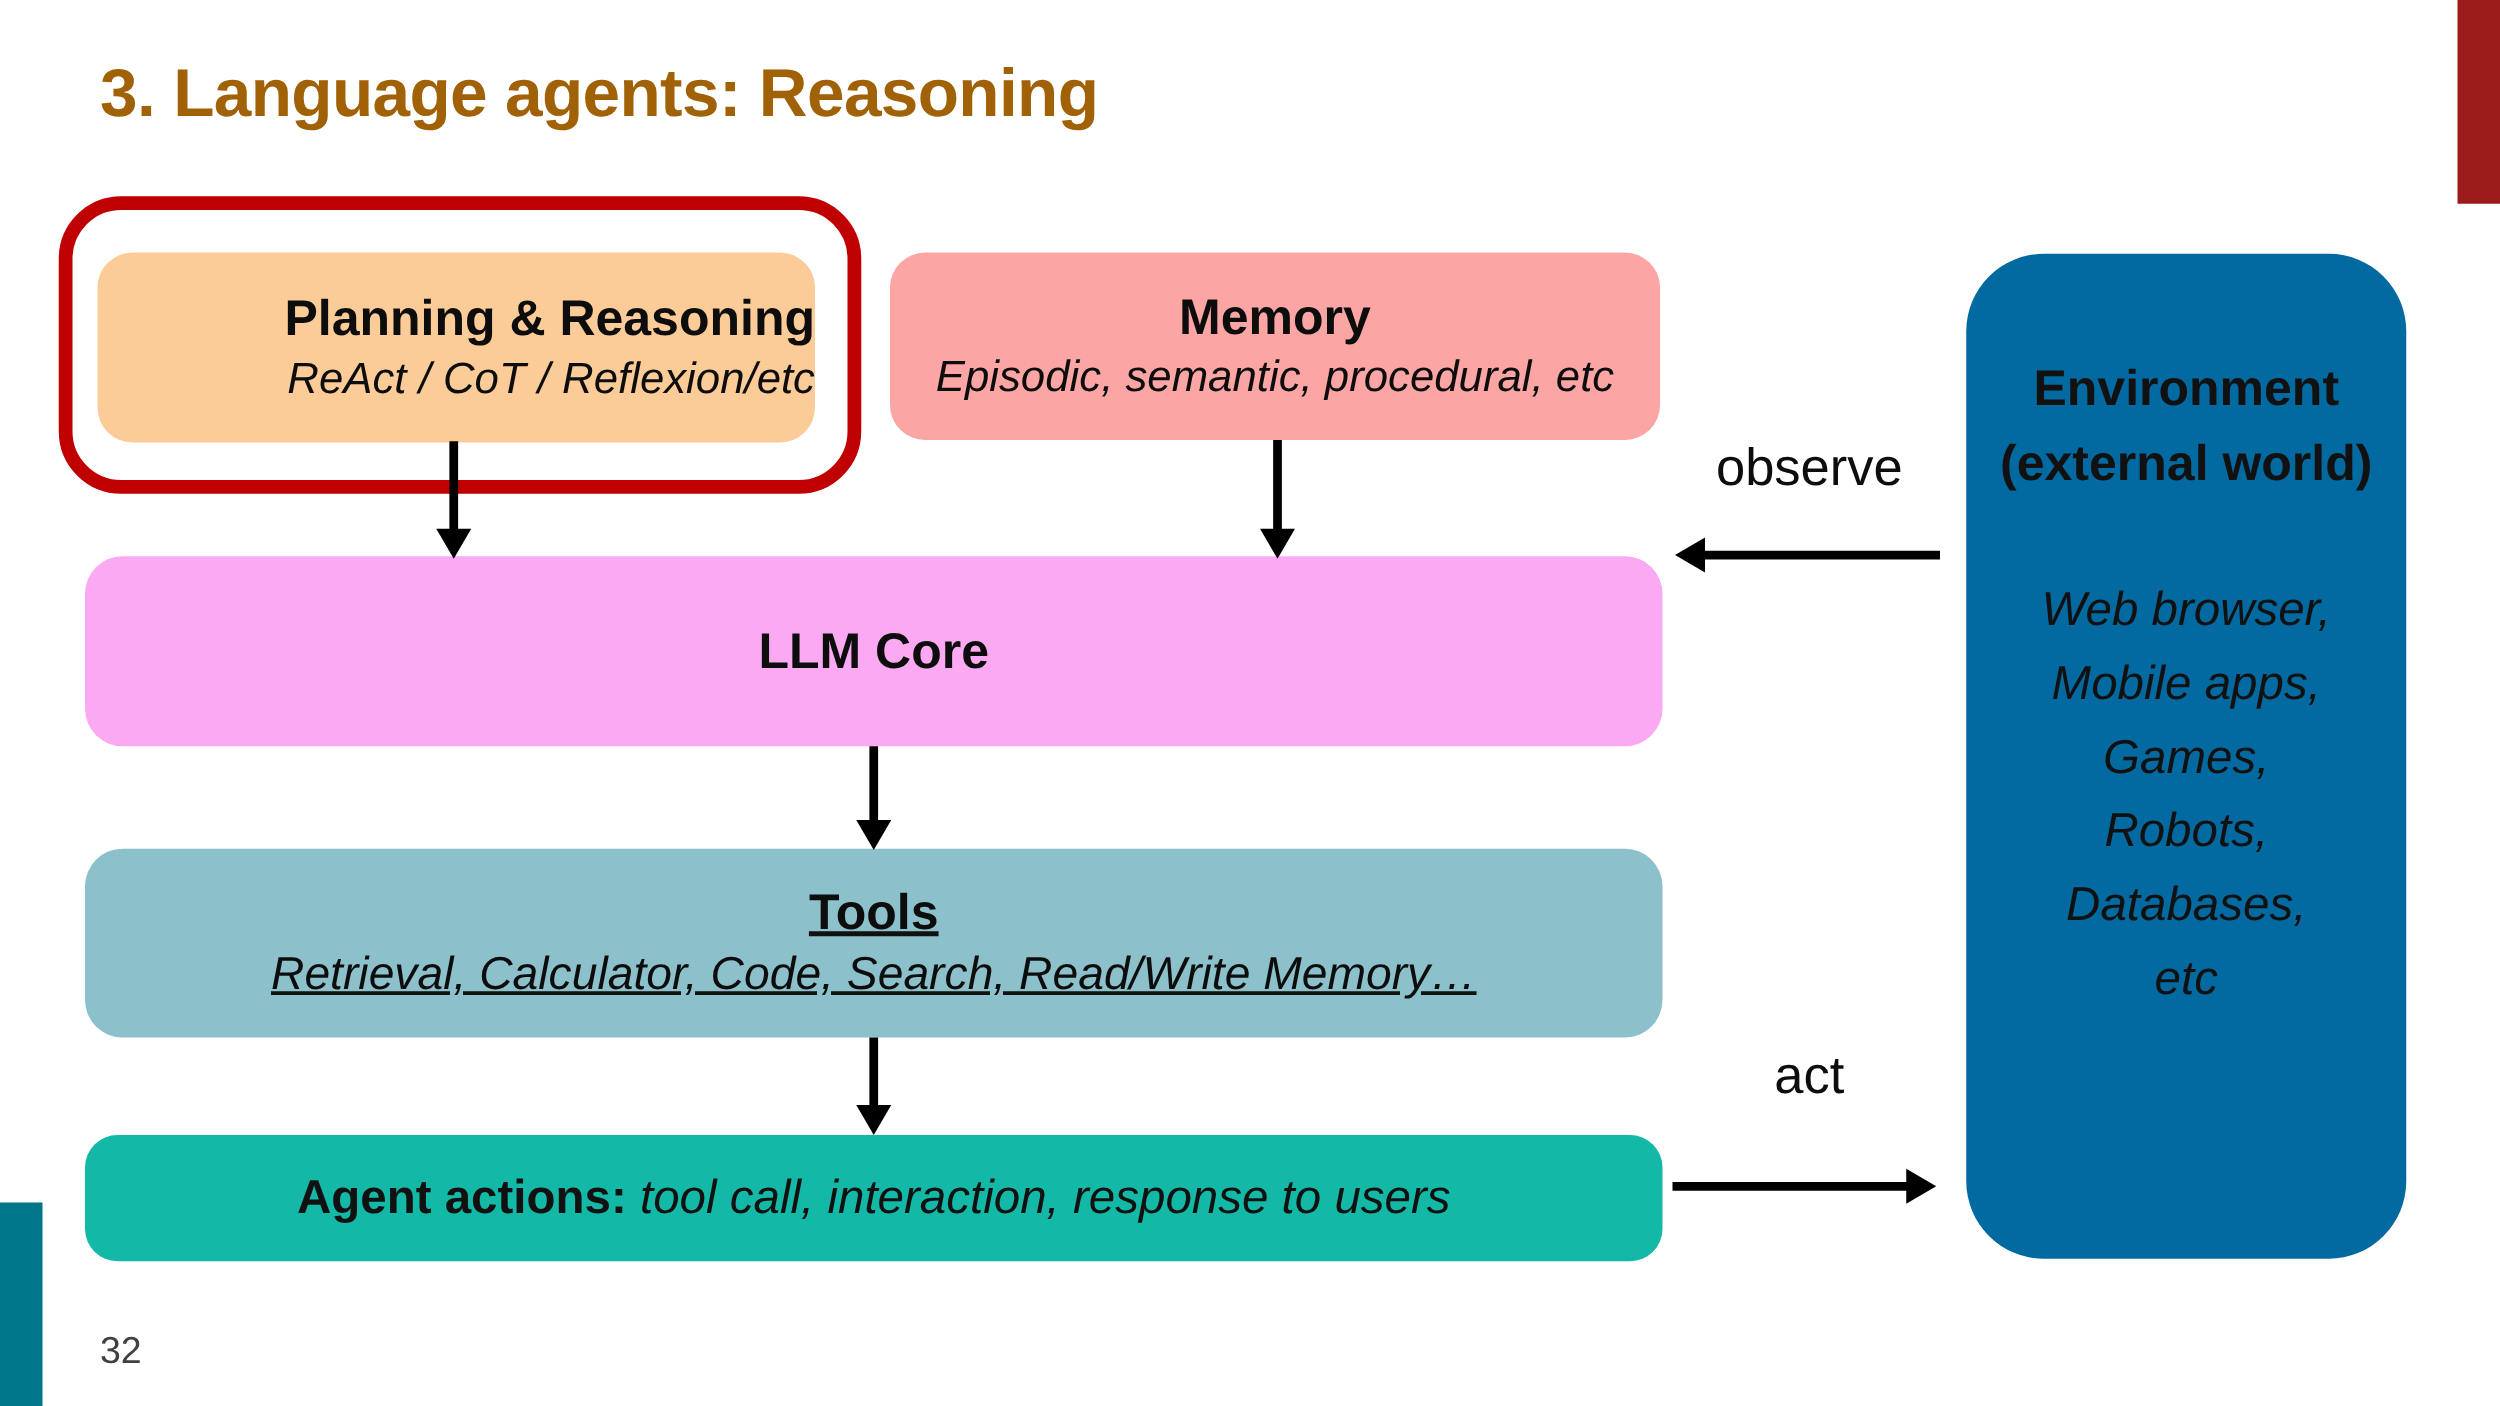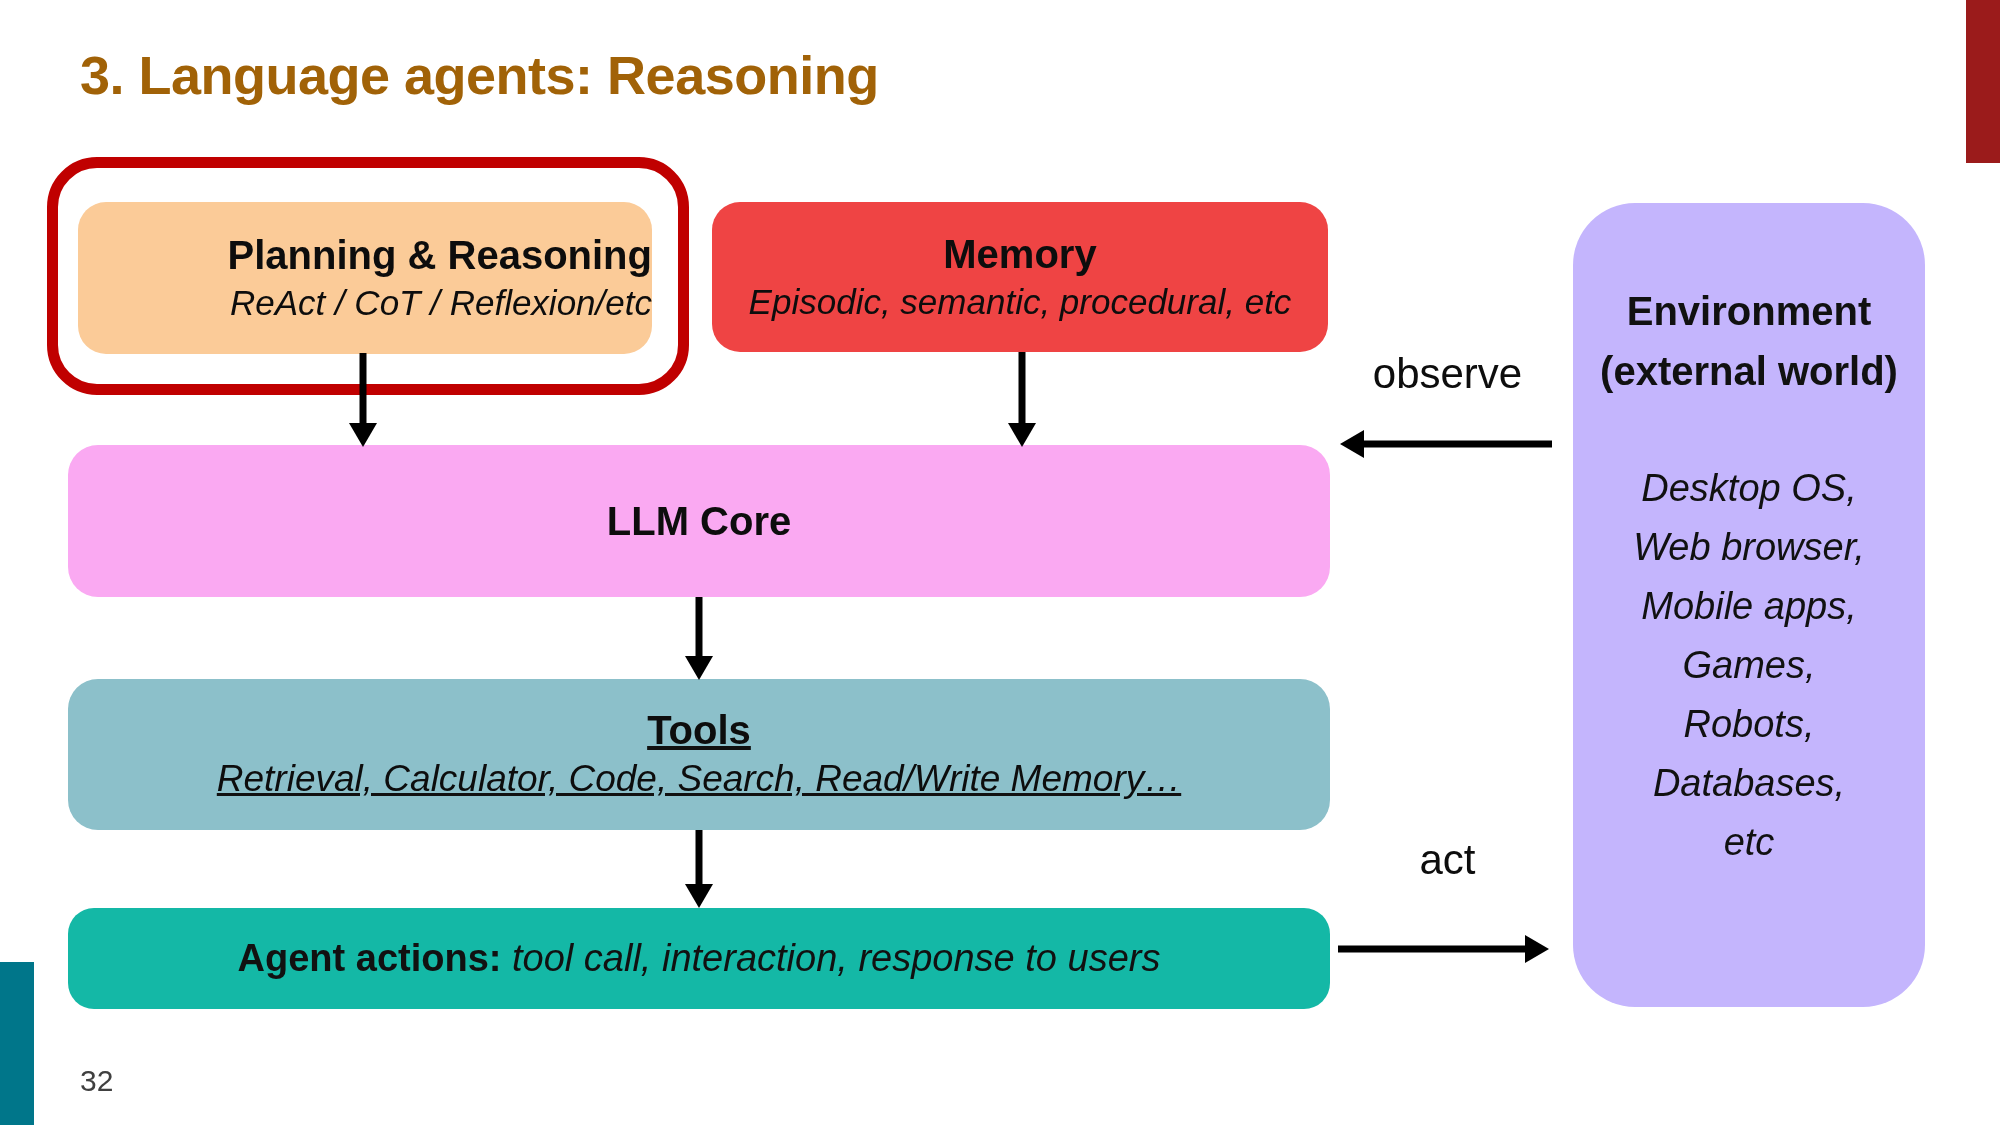--- a/index.html
+++ b/index.html
@@ -29,33 +29,33 @@
   }
 
   .box {
     position: absolute; display: flex; flex-direction: column;
     justify-content: center; align-items: center; text-align: center;
   }
   .box-title { font-weight: bold; font-size: 40px; line-height: 1.25; color: #0d0d0d; }
   .box-sub { font-style: italic; font-size: 35px; line-height: 1.3; color: #0d0d0d; }
 
   .box-planning { left: 78px; top: 202px; width: 574px; height: 152px; background: #FBCB98; border-radius: 28px; align-items: flex-end; }
-  .box-memory   { left: 712px; top: 202px; width: 616px; height: 150px; background: #ef4444; border-radius: 28px; }
+  .box-memory   { left: 712px; top: 202px; width: 616px; height: 150px; background: #fca5a5; border-radius: 28px; }
   .box-llm      { left: 68px; top: 445px; width: 1262px; height: 152px; background: #FAA9F2; border-radius: 30px; }
   .box-tools    { left: 68px; top: 679px; width: 1262px; height: 151px; background: #8CC0CA; border-radius: 30px; text-decoration: underline; }
   .box-tools .box-sub { font-size: 37px; }
   .box-actions  { left: 68px; top: 908px; width: 1262px; height: 101px; background: #14b8a6; border-radius: 26px;
                   flex-direction: row; }
   .actions-line { font-size: 38px; white-space: pre-wrap; }
   .actions-line .b { font-weight: bold; }
   .actions-line .i { font-style: italic; }
 
   .box-environment {
     left: 1573px; top: 203px; width: 352px; height: 804px;
-    background: #c4b5fd; border-radius: 62px;
+    background: #0369a1; border-radius: 62px;
     justify-content: flex-start; padding-top: 78px;
   }
   .env-heading { font-weight: bold; font-size: 40px; line-height: 60px; }
   .env-items { margin-top: 58px; }
   .env-item { font-style: italic; font-size: 38px; line-height: 59px; }
 
   .flow-label {
     position: absolute; font-size: 42px; color: #0d0d0d;
     width: 215px; left: 1340px; text-align: center; white-space: nowrap;
   }
@@ -100,21 +100,20 @@
   </div>
 
   <div class="box box-actions">
     <div class="actions-line"><span class="b">Agent actions:</span><span class="i"> tool call, interaction, response to users</span></div>
   </div>
 
   <div class="box box-environment">
     <div class="env-heading">Environment</div>
     <div class="env-heading">(external world)</div>
     <div class="env-items">
-      <div class="env-item">Desktop OS,</div>
       <div class="env-item">Web browser,</div>
       <div class="env-item">Mobile apps,</div>
       <div class="env-item">Games,</div>
       <div class="env-item">Robots,</div>
       <div class="env-item">Databases,</div>
       <div class="env-item">etc</div>
     </div>
   </div>
 
   <div class="flow-label observe">observe</div>

